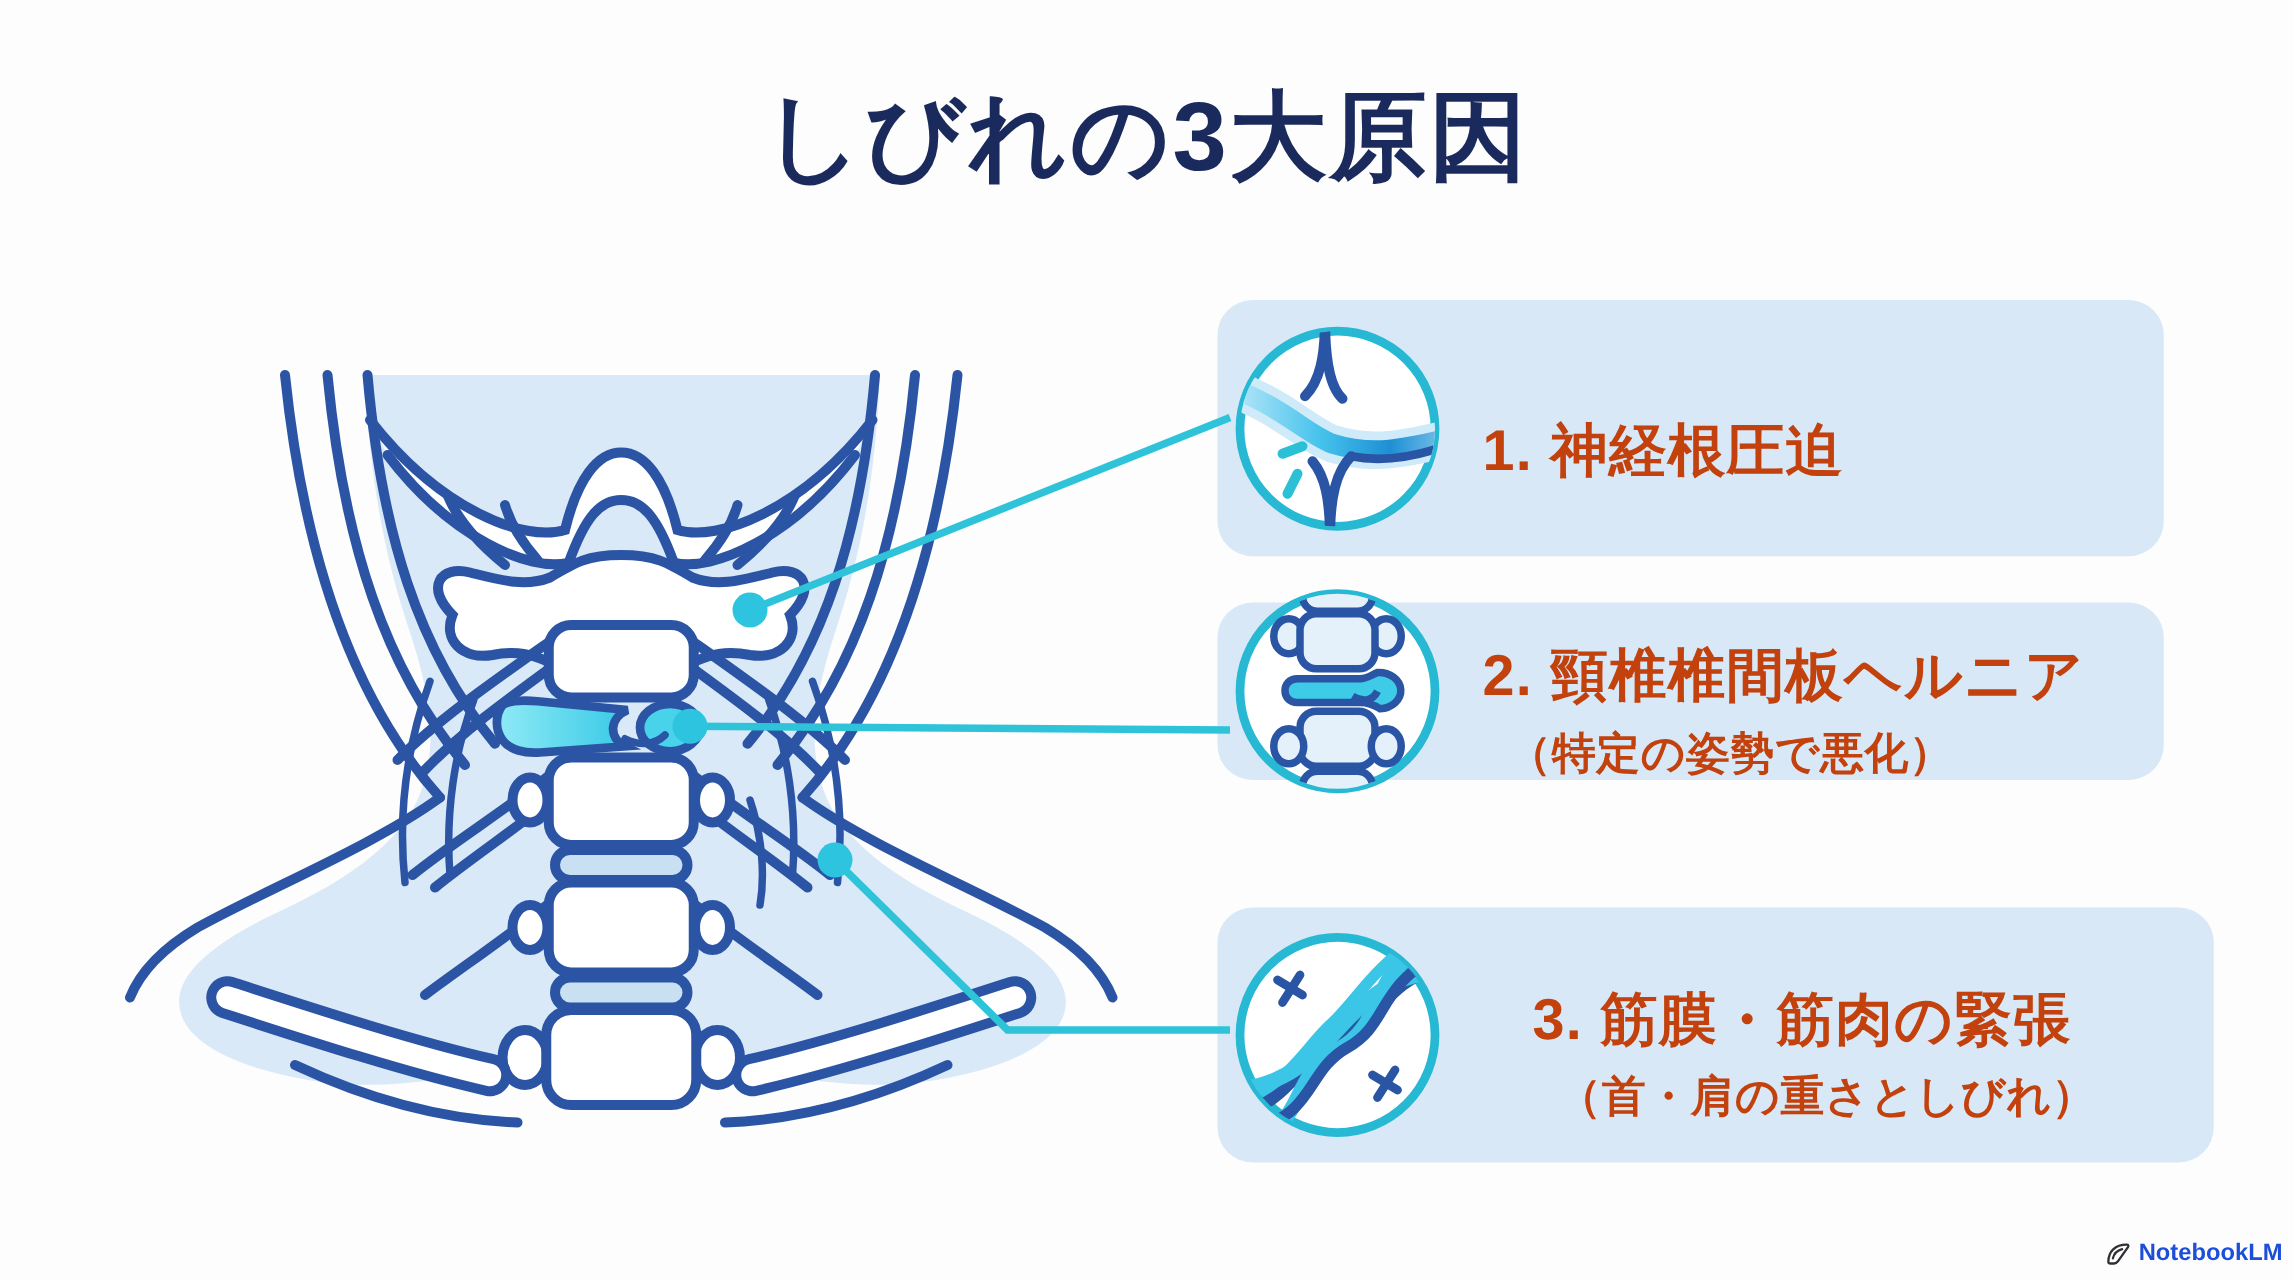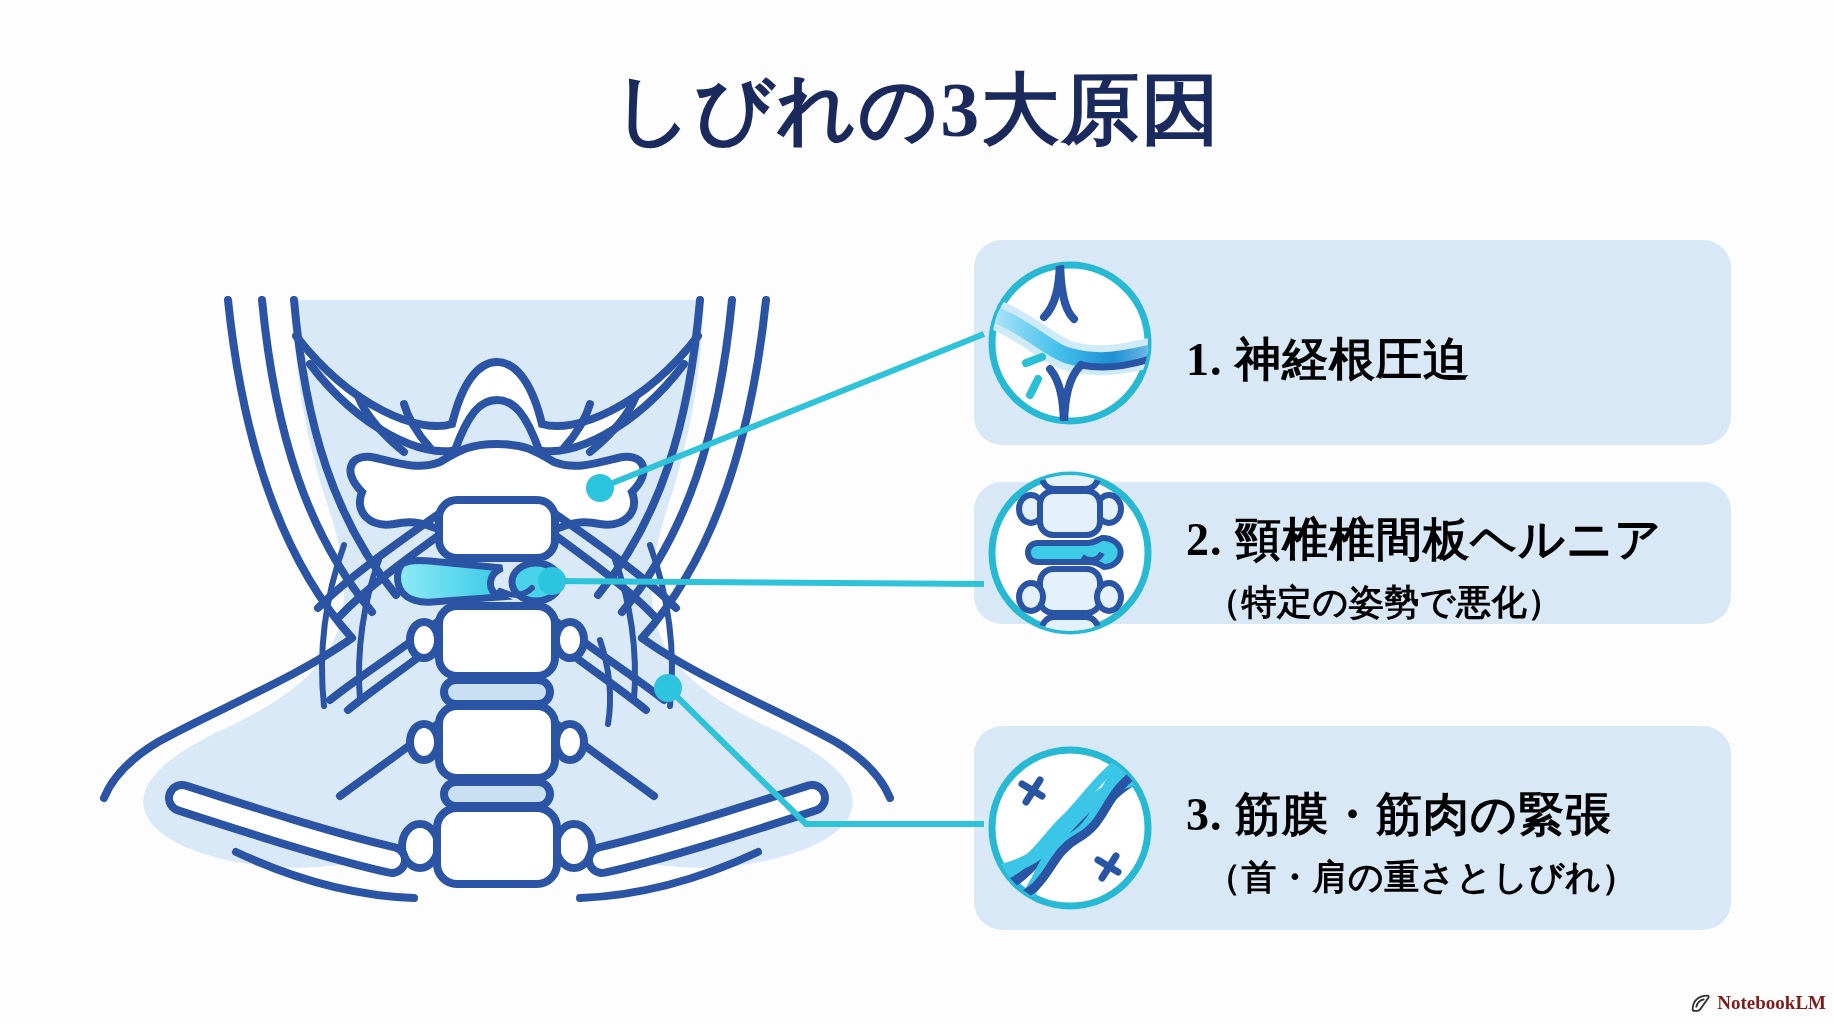--- a/index.html
+++ b/index.html
@@ -1,52 +1,52 @@
 <!DOCTYPE html>
 <html><head>
 <meta charset="utf-8">
 <style>
   html,body{margin:0;padding:0;background:#e8e8e8;}
   .page{
     position:relative; width:1834px; height:1024px;
     background:#fdfdfd; overflow:hidden;
-    font-family:Liberation Serif, serif;
+    font-family:Liberation Sans, sans-serif;
   }
   .title{
     position:absolute; top:58px; left:0; width:100%;
     text-align:center; font-size:78px; font-weight:800;
     color:#1b2a5c; letter-spacing:2px; z-index:1; margin:0;
   }
   .cards{position:absolute; inset:0; z-index:2;}
   .card{
     position:absolute; left:974px; width:757px;
     background:#d8e8f6; border-radius:28px;
     display:flex; align-items:center;
   }
   .card-1{top:240px; height:205px;}
   .card-2{top:482px; height:142px;}
-  .card-3{top:726px; height:204px;}
+  .card-3{top:726px; height:204px;padding-left:40px;}
   .card-icon{
     position:absolute; left:12px; top:50%;
     transform:translateY(-50%); width:168px; height:168px;
   }
   .card-text{
     margin-left:212px; display:flex; flex-direction:column;
-    gap:14px; color:#000000;margin-top:36px;
+    gap:14px; color:#c2410c;margin-top:36px;
   }
   .card-title{font-size:46px; font-weight:800; line-height:1.05; letter-spacing:1px;}
   .card-subtitle{font-size:35px; font-weight:700; padding-left:20px; letter-spacing:0.5px;}
   .anatomy-layer{
     position:absolute; inset:0; width:1834px; height:1024px;
     z-index:3; pointer-events:none;
   }
   .watermark{
     position:absolute; right:8px; bottom:10px; z-index:4;
     display:flex; align-items:center; gap:6px;
-    color:#7f1d1d; font-size:19px; font-weight:700;
+    color:#1d4ed8; font-size:19px; font-weight:700;
   }
   .watermark svg{display:block;}
 </style>
 </head>
 <body>
 
 <div class="page">
 
   <h1 class="title">しびれの3大原因</h1>
 

